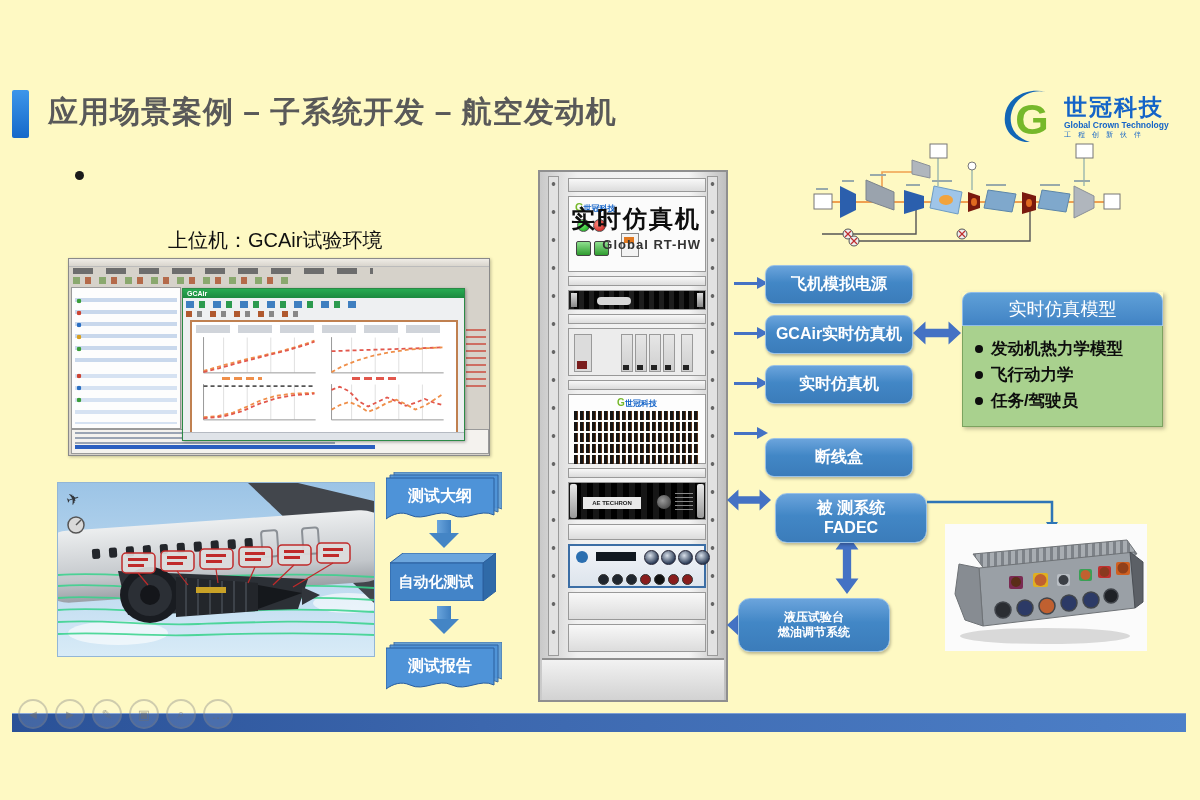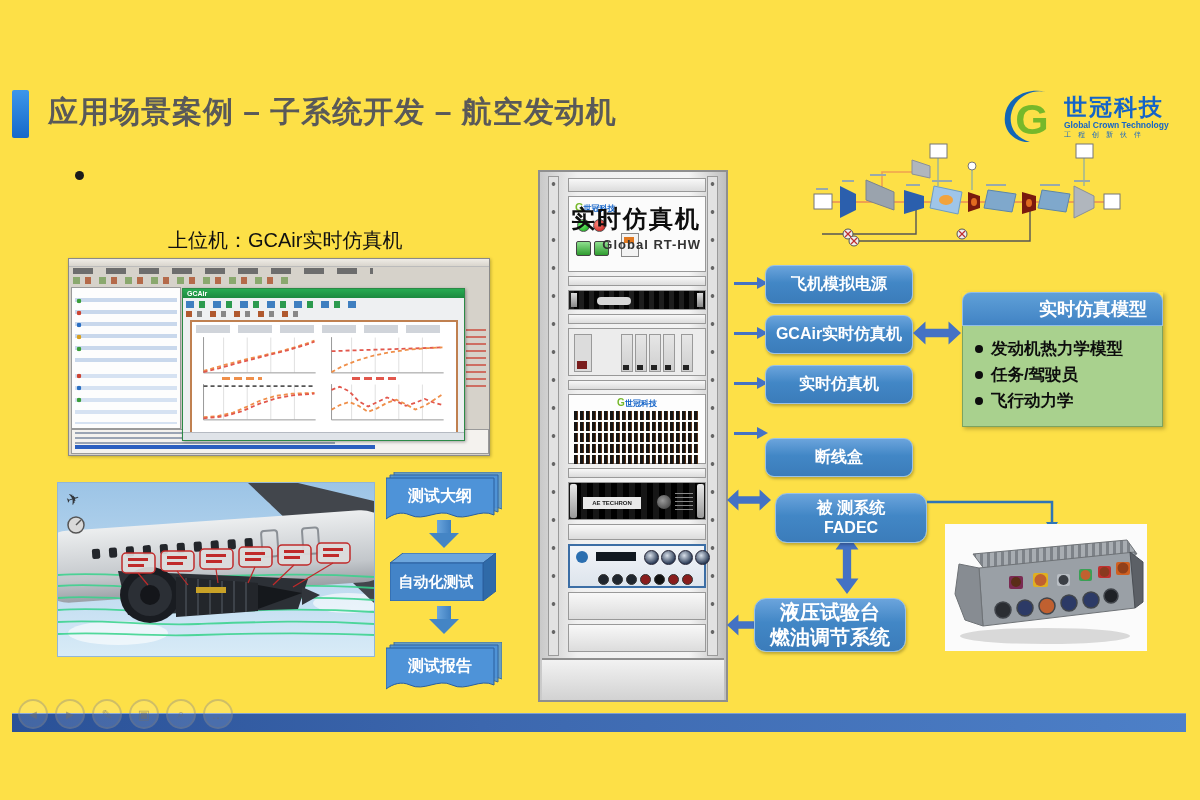--- a/index.html
+++ b/index.html
@@ -1,16 +1,16 @@
 <!DOCTYPE html>
 <html><head>
 <meta charset="utf-8">
 <style>
   html,body{margin:0;padding:0;background:#fff;}
-  .slide{position:relative;width:1200px;height:800px;background:#fde047;overflow:hidden;
+  .slide{position:relative;width:1200px;height:800px;background:#fef9c3;overflow:hidden;
          font-family:"Liberation Sans","DejaVu Sans",sans-serif;}
   .abs{position:absolute;}
 
   
   .accent-bar{left:12px;top:90px;width:17px;height:48px;border-radius:2px;
     background:linear-gradient(180deg,#3d96ea,#1669c9);}
   .page-title{left:48px;top:92px;font-size:30px;font-weight:bold;color:#595959;letter-spacing:1px;white-space:nowrap;}
   .logo{left:998px;top:84px;width:190px;height:66px;display:flex;align-items:center;}
   .logo-mark{width:62px;height:62px;flex:0 0 62px;}
   .logo-text{margin-left:4px;line-height:1;}
@@ -140,21 +140,21 @@
   .thin-arrow{height:3px;background:#4472c4;}
   .thin-arrow::after{content:"";position:absolute;right:-10px;top:-5px;width:0;height:0;
       border-left:11px solid #4472c4;border-top:6px solid transparent;border-bottom:6px solid transparent;}
   .io-btn{left:765px;width:146px;height:37px;border-radius:9px;border:1px solid #9bc2e6;
       background:linear-gradient(180deg,#6ba4dc 0%,#4287c6 45%,#3b7cba 100%);
       color:#fff;font-size:16px;font-weight:bold;display:flex;align-items:center;justify-content:center;
       box-shadow:1px 2px 3px rgba(0,0,0,.25);white-space:nowrap;}
   .big-btn{border-radius:12px;flex-direction:column;line-height:1.25;}
   .model-box{left:962px;top:292px;width:201px;box-shadow:2px 2px 4px rgba(0,0,0,.25);}
   .model-head{background:linear-gradient(180deg,#5fa0d8,#4183c4);border:1px solid #8fbce8;border-radius:9px 9px 0 0;
-      color:#fff;font-size:18px;font-weight:bold;text-align:right;padding:4px 15px;}
+      color:#fff;font-size:18px;font-weight:normal;text-align:center;padding:4px 15px;}
   .model-body{background:#a9d18e;border:1px solid #7ca35f;border-top:0;padding:8px 6px 10px 8px;}
   .model-item{display:flex;align-items:center;font-size:16.5px;font-weight:bold;color:#0d0d0d;margin:4px 0;}
   .model-item .dot{width:8px;height:8px;border-radius:50%;background:#0d0d0d;margin:0 8px 0 4px;flex:0 0 8px;}
   .darrow{fill:#4472c4;}
   .elbow{stroke:#2e75b6;stroke-width:2.5;fill:none;}
 
   
   .fadec-img{left:945px;top:524px;width:202px;height:127px;}
 
   
@@ -182,21 +182,21 @@
       <div class="logo-en">Global Crown Technology</div>
       <div class="logo-tag">工程创新伙伴</div>
     </div>
   </div>
 
   <div class="abs bullet-list">
     <div class="bullet-item">
       <span class="bullet-dot"></span>
     </div>
   </div>
-  <div class="abs host-label">上位机：GCAir实时仿真机</div>
+  <div class="abs host-label">上位机：GCAir试验环境</div>
 
   <div class="abs gcair">
     <div class="abs gc-titlebar"></div>
     <div class="abs gc-menu"></div>
     <div class="abs gc-tools"></div>
     <div class="abs gc-left">
       <div class="gc-tree"></div>
       <div class="gc-tree2"></div>
     </div>
     <div class="abs gc-console">
@@ -474,34 +474,34 @@
 
   <div class="abs model-box">
     <div class="model-head">实时仿真模型</div>
     <div class="model-body">
       <div class="model-item">
           <span class="dot"></span>
           <span>发动机热力学模型</span>
         </div>
       <div class="model-item">
           <span class="dot"></span>
-          <span>任务/驾驶员</span>
+          <span>飞行动力学</span>
         </div>
       <div class="model-item">
           <span class="dot"></span>
-          <span>飞行动力学</span>
+          <span>任务/驾驶员</span>
         </div>
     </div>
   </div>
 
   <div class="abs io-btn big-btn" style="left:775px;top:493px;width:150px;height:48px;">
     <span>被 测系统</span>
     <span>FADEC</span>
   </div>
-  <div class="abs io-btn big-btn" style="left:754px;top:598px;width:150px;height:52px;font-size:20px;">
+  <div class="abs io-btn big-btn" style="left:738px;top:598px;width:150px;height:52px;font-size:12px;">
     <span>液压试验台</span>
     <span>燃油调节系统</span>
   </div>
 
   <svg class="abs" style="left:925px;top:492px;" width="140" height="42">
     <polyline class="elbow" points="2,10 127,10 127,32"></polyline>
     <polygon points="127,40 121,30 133,30" fill="#2e75b6"></polygon>
   </svg>
 
   <div class="abs fadec-img">

